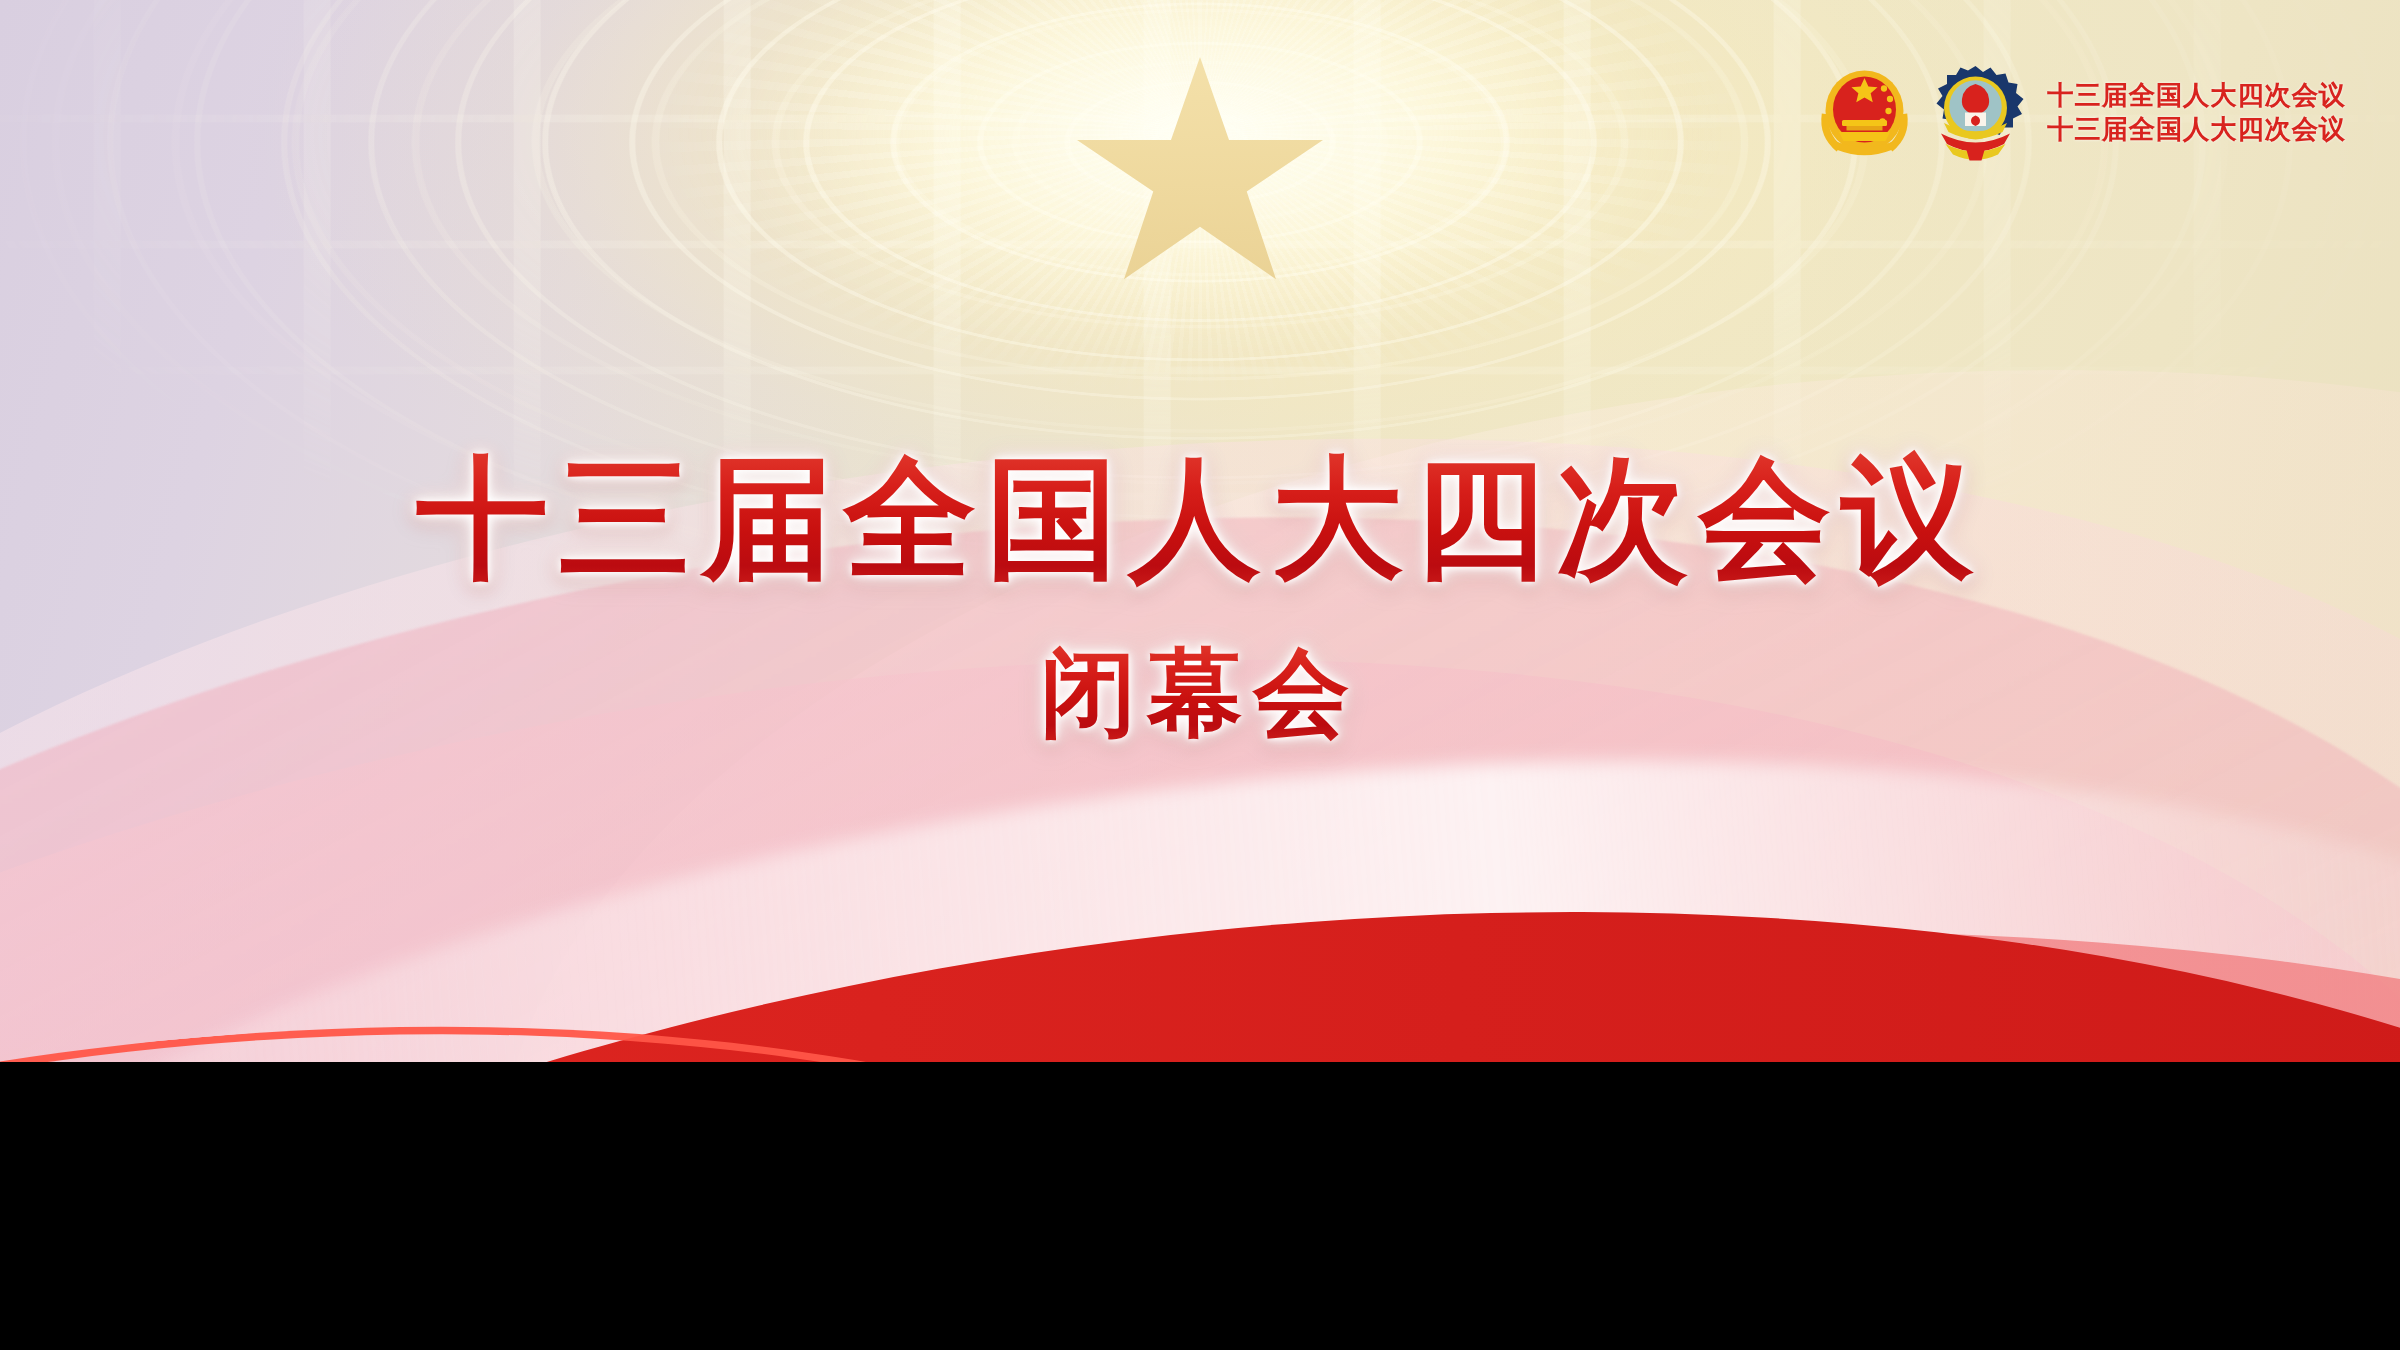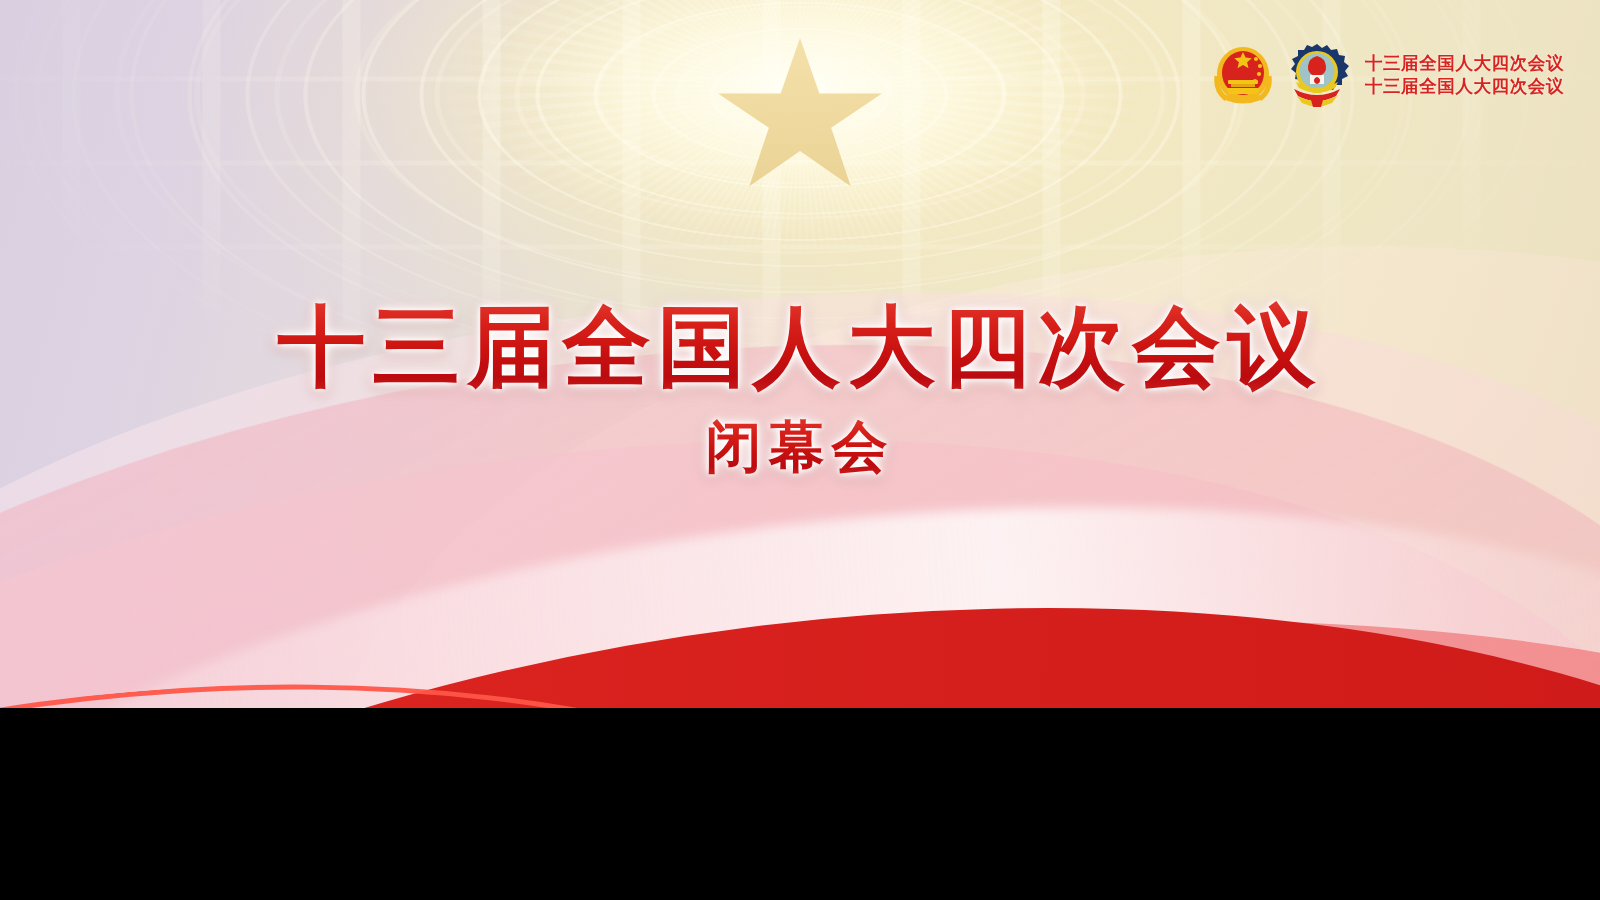--- a/index.html
+++ b/index.html
@@ -275,21 +275,21 @@
             background-clip: text;
     -webkit-text-fill-color: transparent;
     
     filter:
       drop-shadow(0 0 2px #fff)
       drop-shadow(0 0 4px #fff)
       drop-shadow(0 0 7px rgba(255,255,255,0.95))
       drop-shadow(0 2px 3px rgba(140,20,16,0.30));
   }
   #title-line-1 { font-size: 88px; }
-  #title-line-2 { font-size: 56px; margin-top: 14px; }
+  #title-line-2 { font-size: 64px; margin-top: 25px; }
 </style>
 </head>
 <body>
 
 <div id="stage">
 
   <div class="layer" id="bg-base"></div>
   <div class="layer" id="bg-glow-top"></div>
   <div class="layer" id="bg-rings"></div>
   <div class="layer" id="bg-dashes"></div>

